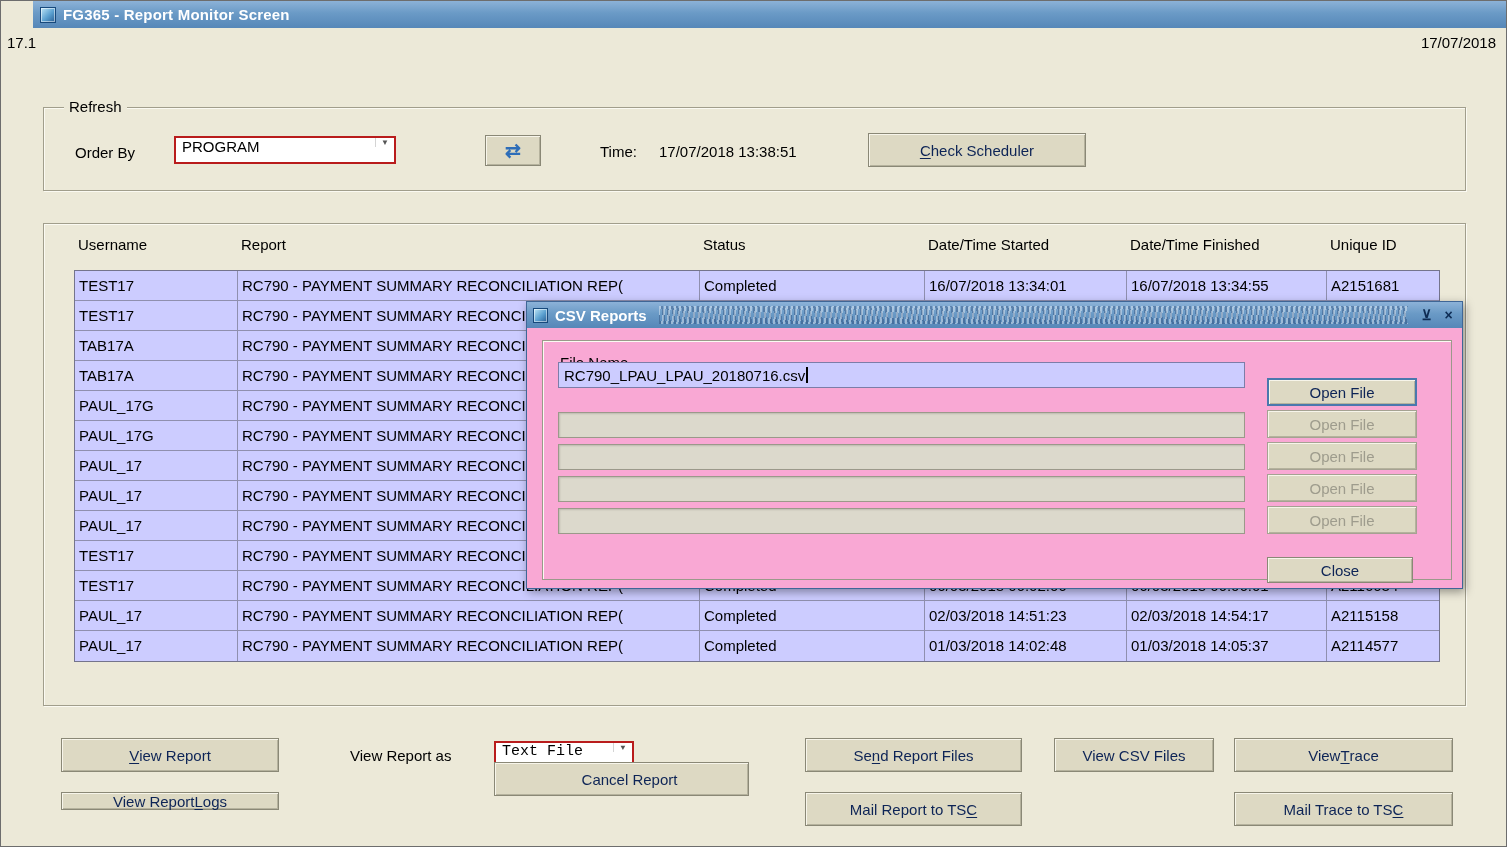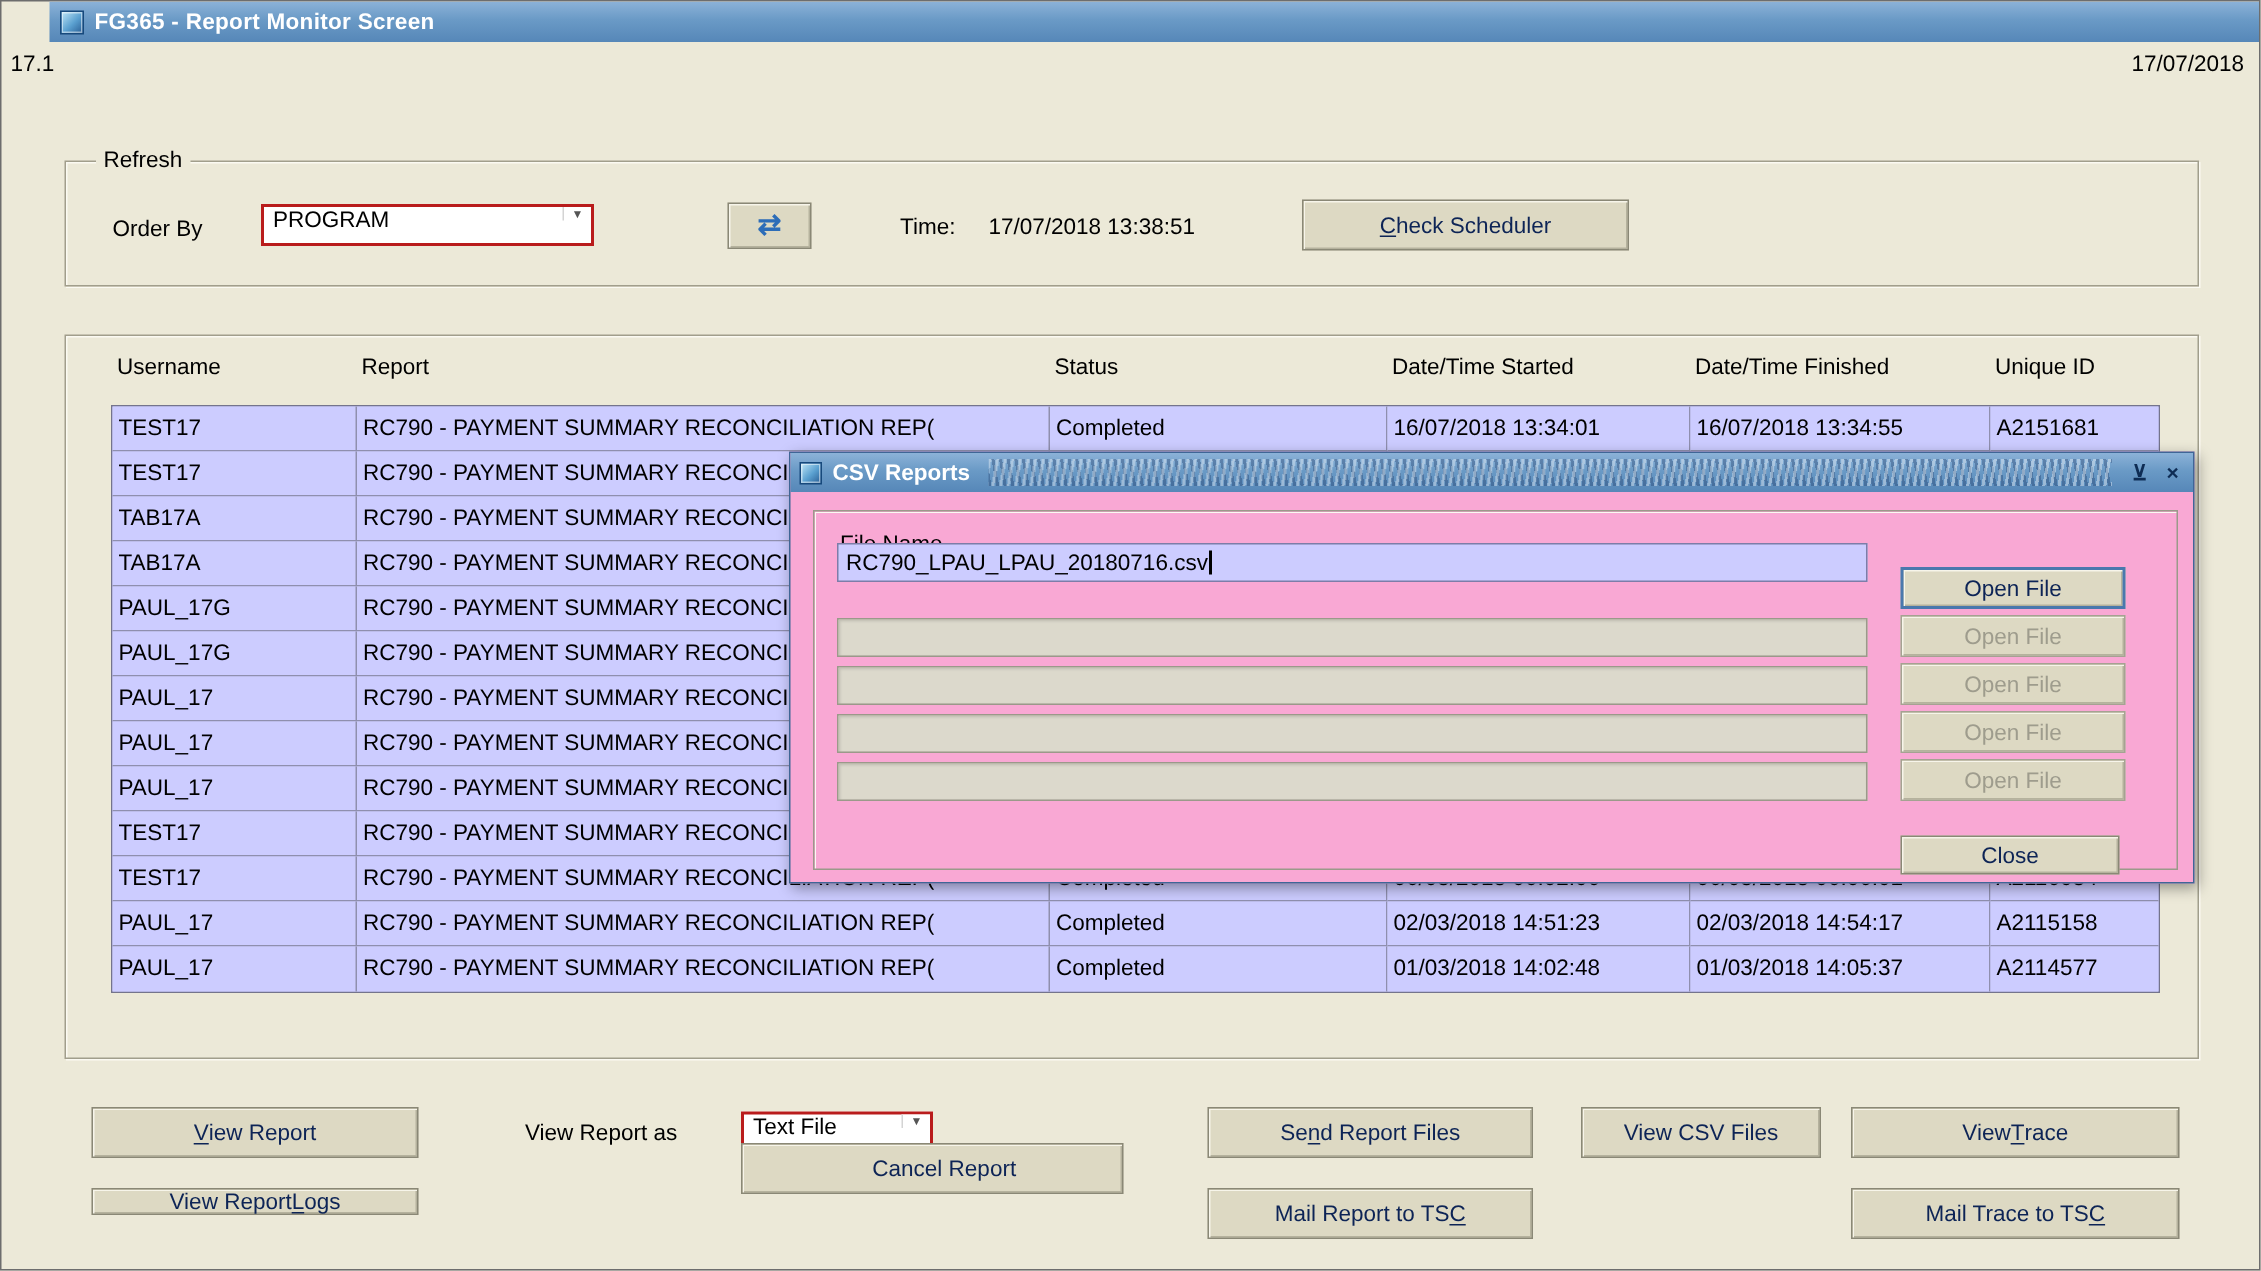--- a/index.html
+++ b/index.html
@@ -320,21 +320,21 @@
     <div class="btn openbtn disabledbtn" style="top:172px;">Open File</div>
     <div class="btn openbtn disabledbtn" style="top:204px;">Open File</div>
 
     <div class="btn closebtn">Close</div>
   </div>
 
   <div class="btn" style="left:60px; top:737px; width:218px; height:34px;"><u>V</u>iew Report</div>
 
   <span class="plainlabel" style="left:349px; top:746px;">View Report as</span>
 
-  <div class="combo" style="left:493px; top:740px; width:128px; height:28px;">
+  <div class="combo" style="left:493px; top:740px; width:140px; height:28px;font-family:Liberation Mono, monospace;">
     <span class="cval">Text File</span>
     <span class="carrow">▼</span>
   </div>
 
   <div class="btn" style="left:804px; top:737px; width:217px; height:34px;">Se<u>n</u>d Report Files</div>
   <div class="btn" style="left:1053px; top:737px; width:160px; height:34px;">View CSV Files</div>
   <div class="btn" style="left:1233px; top:737px; width:219px; height:34px;">View <u>T</u>race</div>
 
   <div class="btn" style="left:60px; top:791px; width:218px; height:18px;">View Report <u>L</u>ogs</div>
   <div class="btn" style="left:493px; top:761px; width:255px; height:34px;padding-left:16px;">Cancel Report</div>

